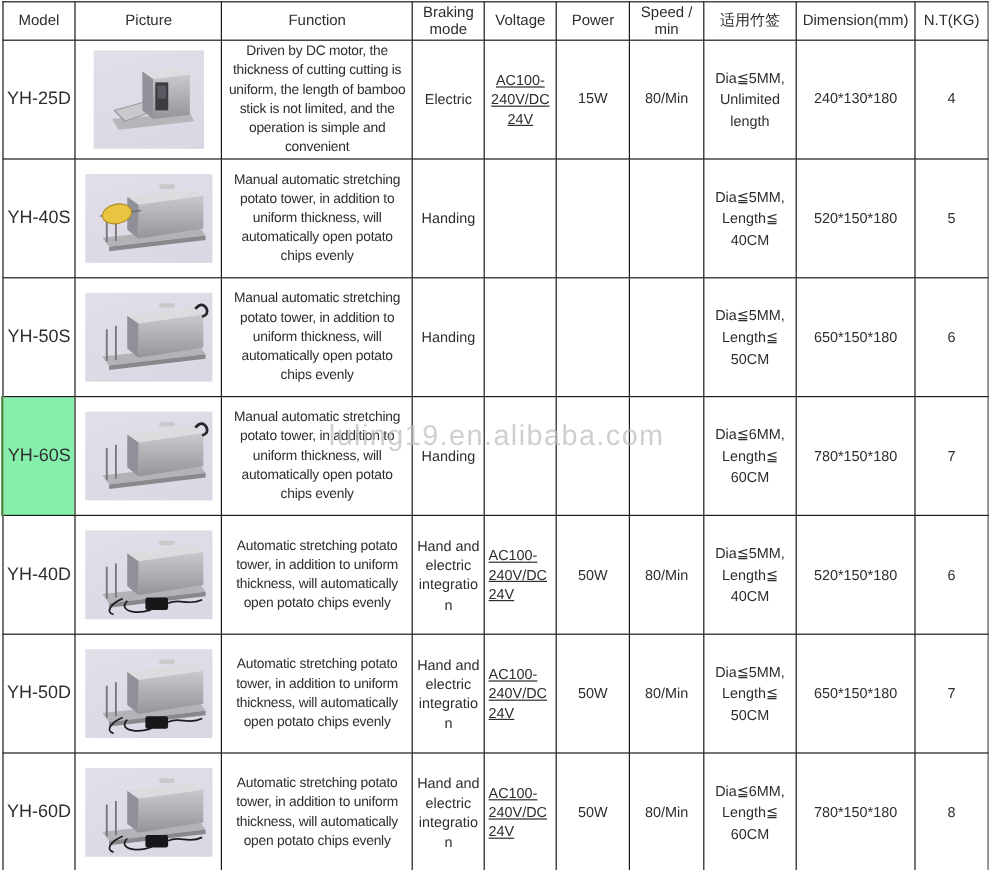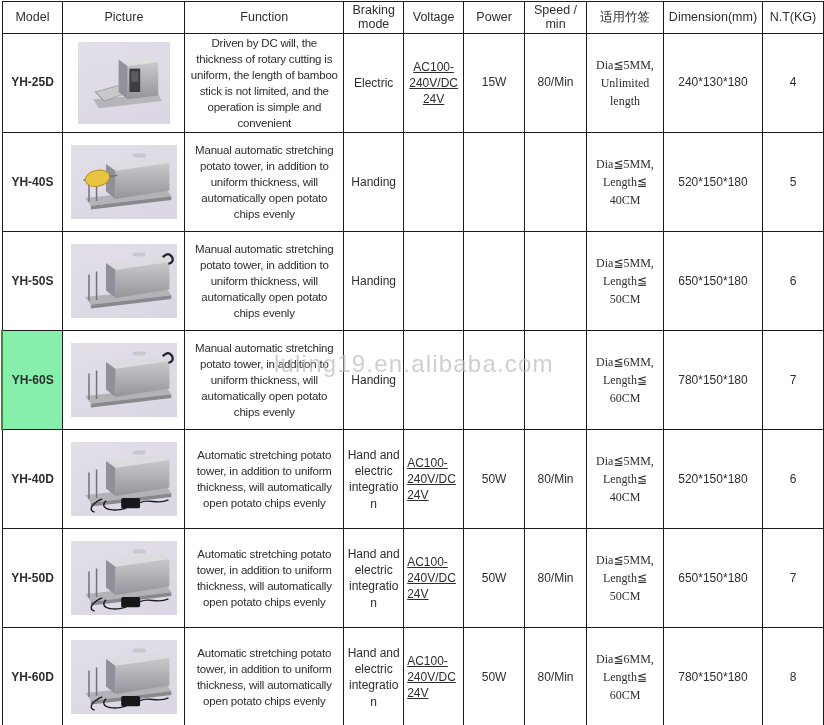--- a/index.html
+++ b/index.html
@@ -16,26 +16,26 @@
   table{border-collapse:collapse;table-layout:fixed;margin:1px 0 0 1px;}
   th,td{
     border:1px solid var(--border-c);
     text-align:center;vertical-align:middle;
     padding:1px 3px;font-size:12px;line-height:1.45;overflow:hidden;
     font-weight:400;
   }
   thead tr{height:30px;}
   thead th{font-size:12.5px;line-height:1.15;}
   tbody tr{height:99px;}
-  .cell-model{font-size:12px;font-weight:bold;}
+  .cell-model{font-size:15px;}
   .cell-function{font-size:11.5px;letter-spacing:-0.2px;line-height:1.4;}
   .wrap-any{overflow-wrap:anywhere;word-break:break-word;}
   .cell-braking{line-height:1.35;}
   .cell-voltage{line-height:1.35;text-decoration:underline;}
-  .cell-bamboo{line-height:1.5;font-family:Liberation Serif, serif;}
+  .cell-bamboo{line-height:1.5;}
   
   tbody tr:nth-child(n+5) .cell-voltage{text-align:left;}
   tr.highlight td:first-child{border-left:2px solid var(--highlight);background:#86efac;}
   .photo{
     width:106px;height:74px;margin:0 auto;
     background:linear-gradient(160deg,var(--photo-bg),#dad6e3);
     display:flex;align-items:center;justify-content:center;
   }
   .photo-compact{width:92px;height:82px;}
   .watermark{
@@ -91,21 +91,21 @@
       <polygon points="14,50 50,40 58,48 24,60" fill="#c9c9cd" stroke="#8f8f94" stroke-width="0.8"></polygon>
       <polygon points="40,14 74,11 84,17 50,21" fill="#dedee1"></polygon>
       <polygon points="50,21 84,17 84,54 50,58" fill="url(#grad0)"></polygon>
       <polygon points="40,14 50,21 50,58 40,50" fill="#92929a"></polygon>
       <rect x="52" y="24" width="12" height="26" fill="#3c3c42"></rect>
       <rect x="54" y="27" width="8" height="12" fill="#5a5a62"></rect>
       <line x1="14" y1="50" x2="24" y2="60" stroke="#8f8f94"></line>
     </svg>
             </div>
           </td>
-          <td class="cell-function">Driven by DC will, the thickness of rotary cutting is uniform, the length of bamboo stick is not limited, and the operation is simple and convenient</td>
+          <td class="cell-function">Driven by DC motor, the thickness of cutting cutting is uniform, the length of bamboo stick is not limited, and the operation is simple and convenient</td>
           <td class="cell-braking wrap-any">Electric</td>
           <td class="cell-voltage wrap-any">AC100-240V/DC24V</td>
           <td class="cell-power">15W</td>
           <td class="cell-speed">80/Min</td>
           <td class="cell-bamboo">Dia≦5MM, Unlimited length</td>
           <td class="cell-dimension">240*130*180</td>
           <td class="cell-nt">4</td>
         </tr>
         <tr>
           <td class="cell-model">YH-40S</td>

